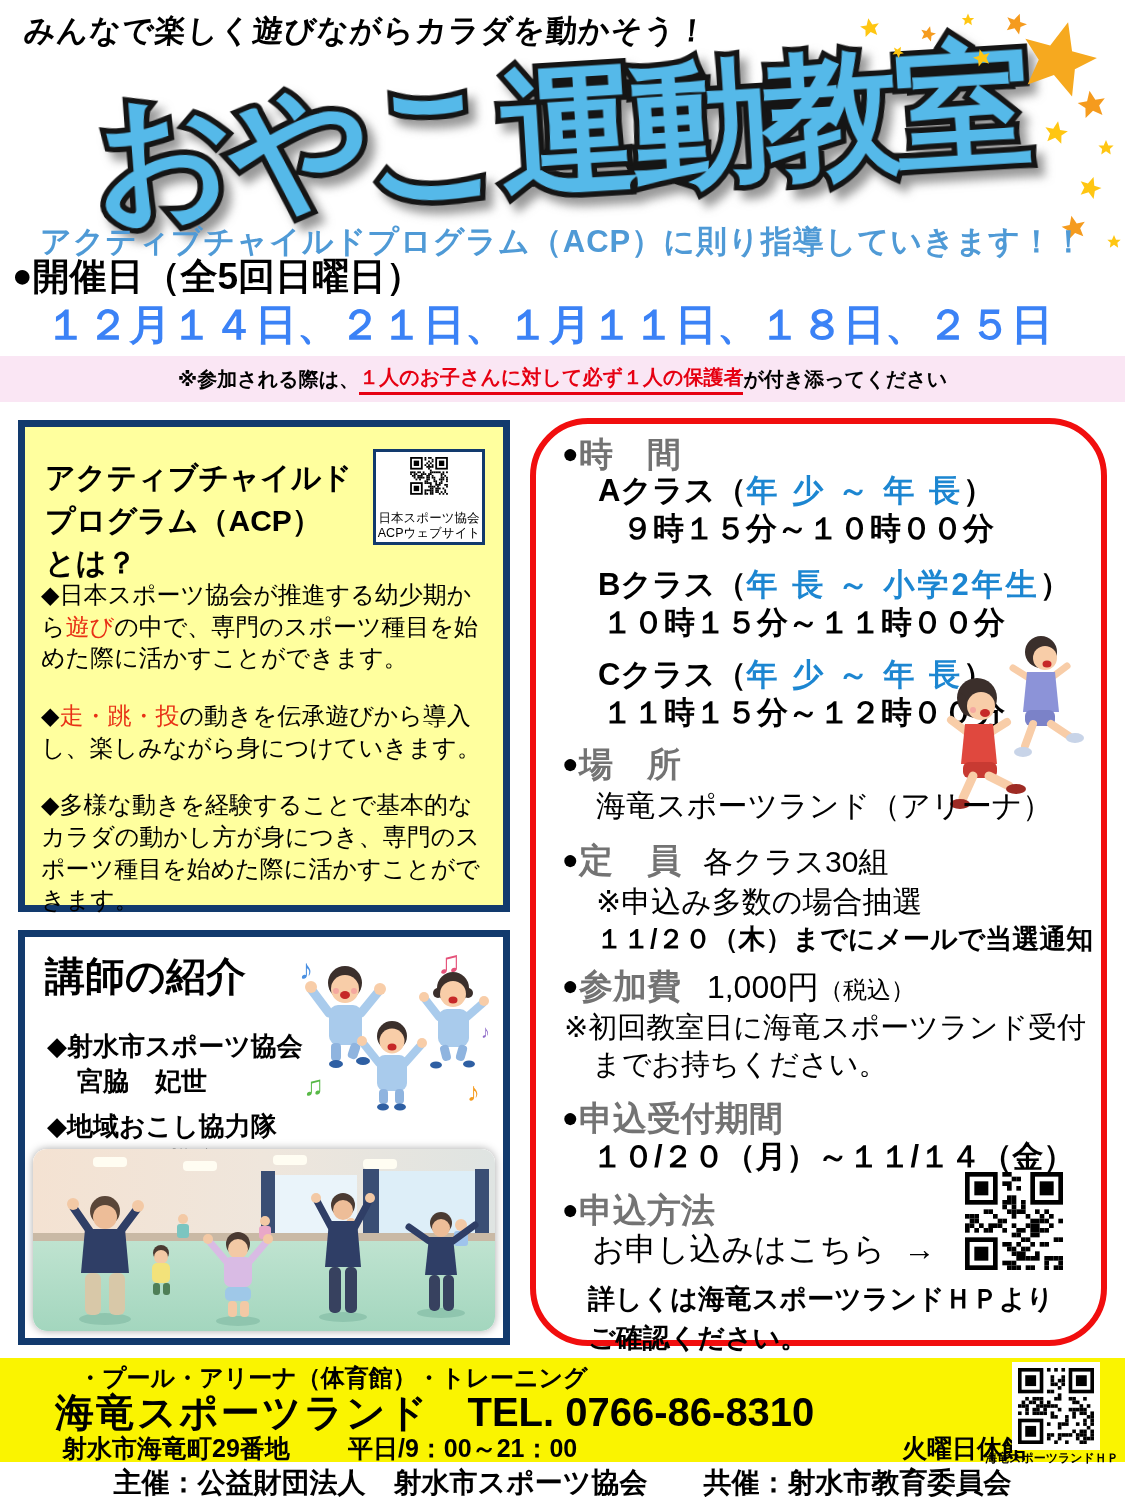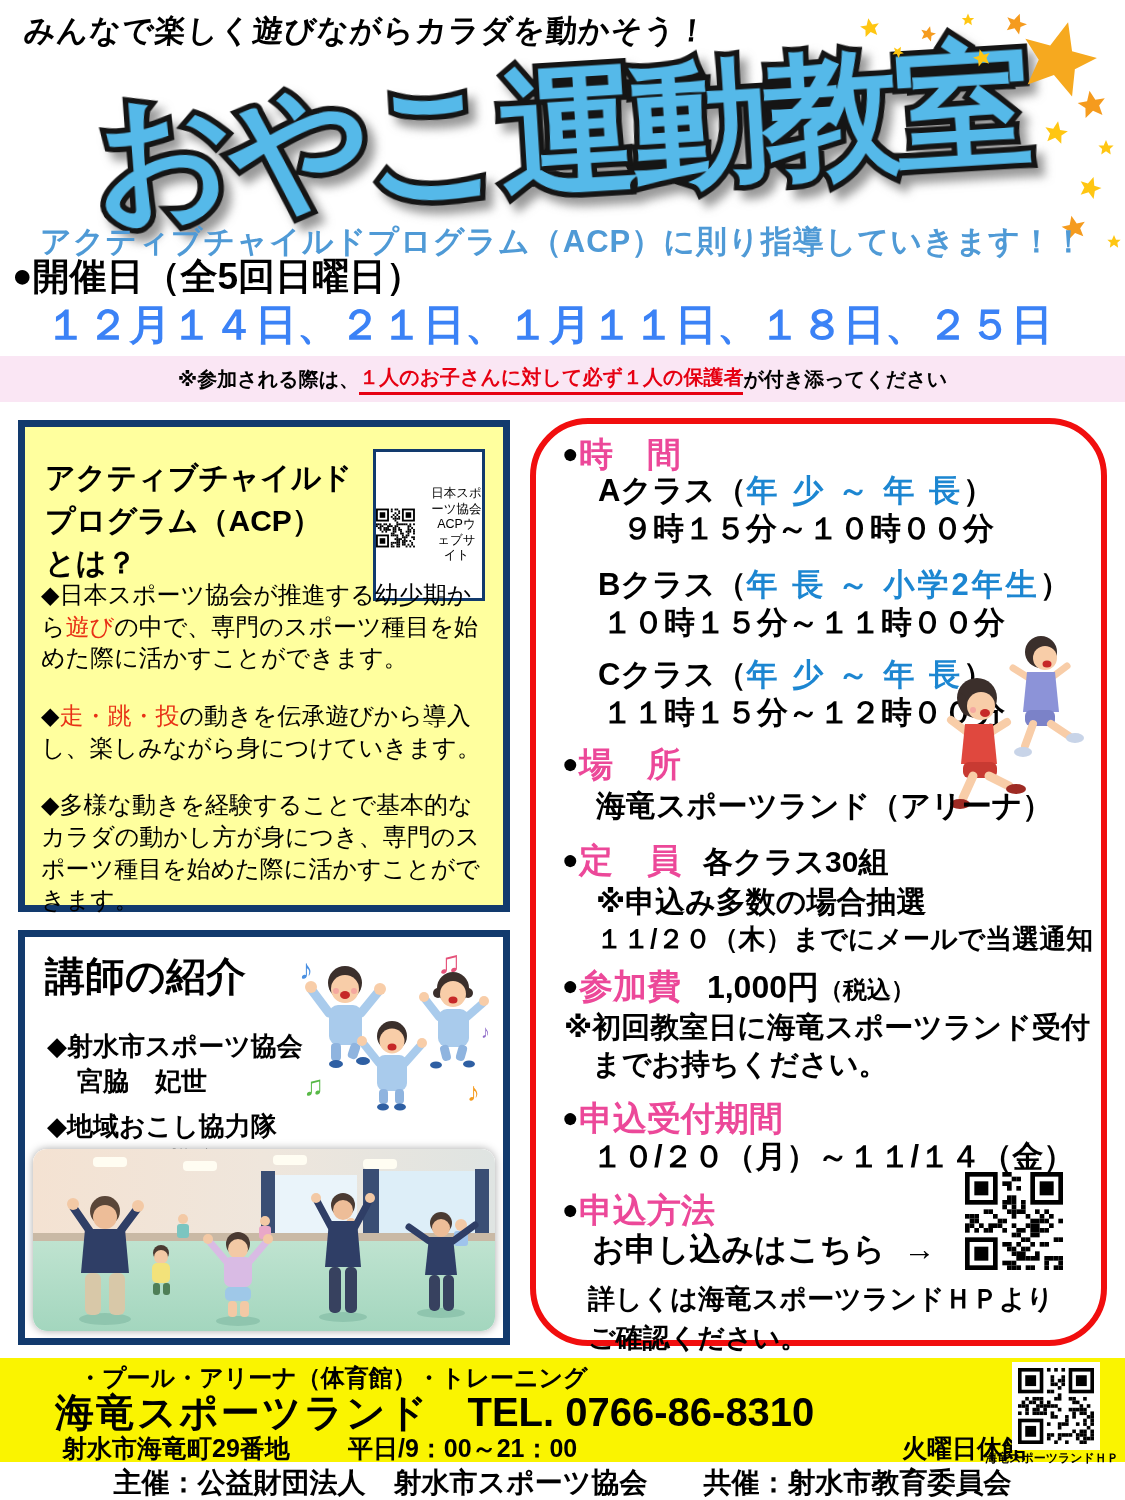--- a/index.html
+++ b/index.html
@@ -10,39 +10,39 @@
   .tagline{left:24px;top:10px;font-size:31px;font-weight:bold;transform:skewX(-5deg);letter-spacing:1px;}
   .subtitle{left:0;top:221px;width:1125px;text-align:center;font-size:31px;font-weight:bold;color:#4F9AD6;letter-spacing:1px;}
   .kaisai{left:12px;top:252px;font-size:37px;font-weight:bold;}
   .kaisai .dot{font-size:34px;vertical-align:2px;}
   .dates{left:45px;top:297px;font-size:42px;font-weight:bold;color:#3b82f6;}
   .notice{left:0;top:356px;width:1125px;height:46px;background:#FAE6F4;display:flex;align-items:center;justify-content:center;font-size:20px;font-weight:bold;}
   .notice .hl{color:#E60012;border-bottom:3px solid #E60012;padding-bottom:1px;}
   
   .acpBox{left:18px;top:420px;width:492px;height:492px;background:#FFFF9E;border:7px solid #123A6D;box-sizing:border-box;padding-left:44px;}
   .acpTitle{left:20px;top:30px;font-size:30px;font-weight:bold;line-height:1.42;}
-  .qrPanel{right:18px;top:22px;width:112px;height:152px;background:#fff;border:3px solid #123A6D;display:flex;flex-direction:row;align-items:center;box-sizing:border-box;gap:16px;}
+  .qrPanel{right:18px;top:22px;width:112px;height:96px;background:#fff;border:3px solid #123A6D;display:flex;flex-direction:column;align-items:center;box-sizing:border-box;gap:16px;}
   .qrPanel svg{margin-top:5px;}
   .qrCap{font-size:12.5px;line-height:1.25;text-align:center;}
   .acpBullets{left:16px;top:152px;width:452px;font-size:24px;line-height:1.32;}
   .acpBullets p{margin:0 0 26px 0;}
   .red{color:#E83015;}
   .instBox{left:18px;top:930px;width:492px;height:415px;background:#fff;border:7px solid #123A6D;box-sizing:border-box;}
   .instTitle{left:20px;top:12px;font-size:40px;font-weight:bold;}
   .instItem{font-size:26px;font-weight:bold;line-height:1.35;}
   .photoWrap{left:8px;top:212px;width:462px;height:182px;border-radius:14px;overflow:hidden;box-shadow:0 0 8px rgba(0,0,0,.35), inset 0 0 0 5px #fff;}
   
   .redBox{left:530px;top:418px;width:577px;height:928px;background:#fff;border:6px solid #F10E0E;border-radius:58px;box-sizing:border-box;}
   .h-row{position:absolute;white-space:nowrap;}
   .dot2{font-size:28px;vertical-align:3px;}
-  .mag{color:#ec4899;font-weight:bold;font-size:34px;}
+  .mag{color:#737373;font-weight:bold;font-size:34px;}
   .clsLine{font-size:31px;font-weight:bold;white-space:nowrap;}
   .range{color:#1C86D1;letter-spacing:3px;}
   .timeLine{font-size:31px;font-weight:bold;}
-  .val{font-size:30px;font-weight:bold;}
+  .val{font-size:30px;font-weight:normal;}
   .note{font-size:26px;font-weight:bold;}
   
   .footer{left:0;top:1358px;width:1125px;height:104px;background:#FAF400;}
   .fServices{left:78px;top:4px;font-size:24px;font-weight:bold;}
   .fName{left:55px;top:28px;font-size:39px;font-weight:bold;letter-spacing:2px;}
   .fTel{font-size:40px;letter-spacing:0;margin-left:38px;}
   .fInfo{top:74px;font-size:25px;font-weight:bold;white-space:nowrap;}
   .fQr{left:1012px;top:4px;width:88px;height:88px;background:#fff;display:flex;align-items:center;justify-content:center;}
   .fQrCap{left:982px;top:92px;width:140px;text-align:center;font-size:12px;font-weight:bold;}
   .organizer{left:0;top:1464px;width:1125px;text-align:center;font-size:28px;font-weight:bold;}

